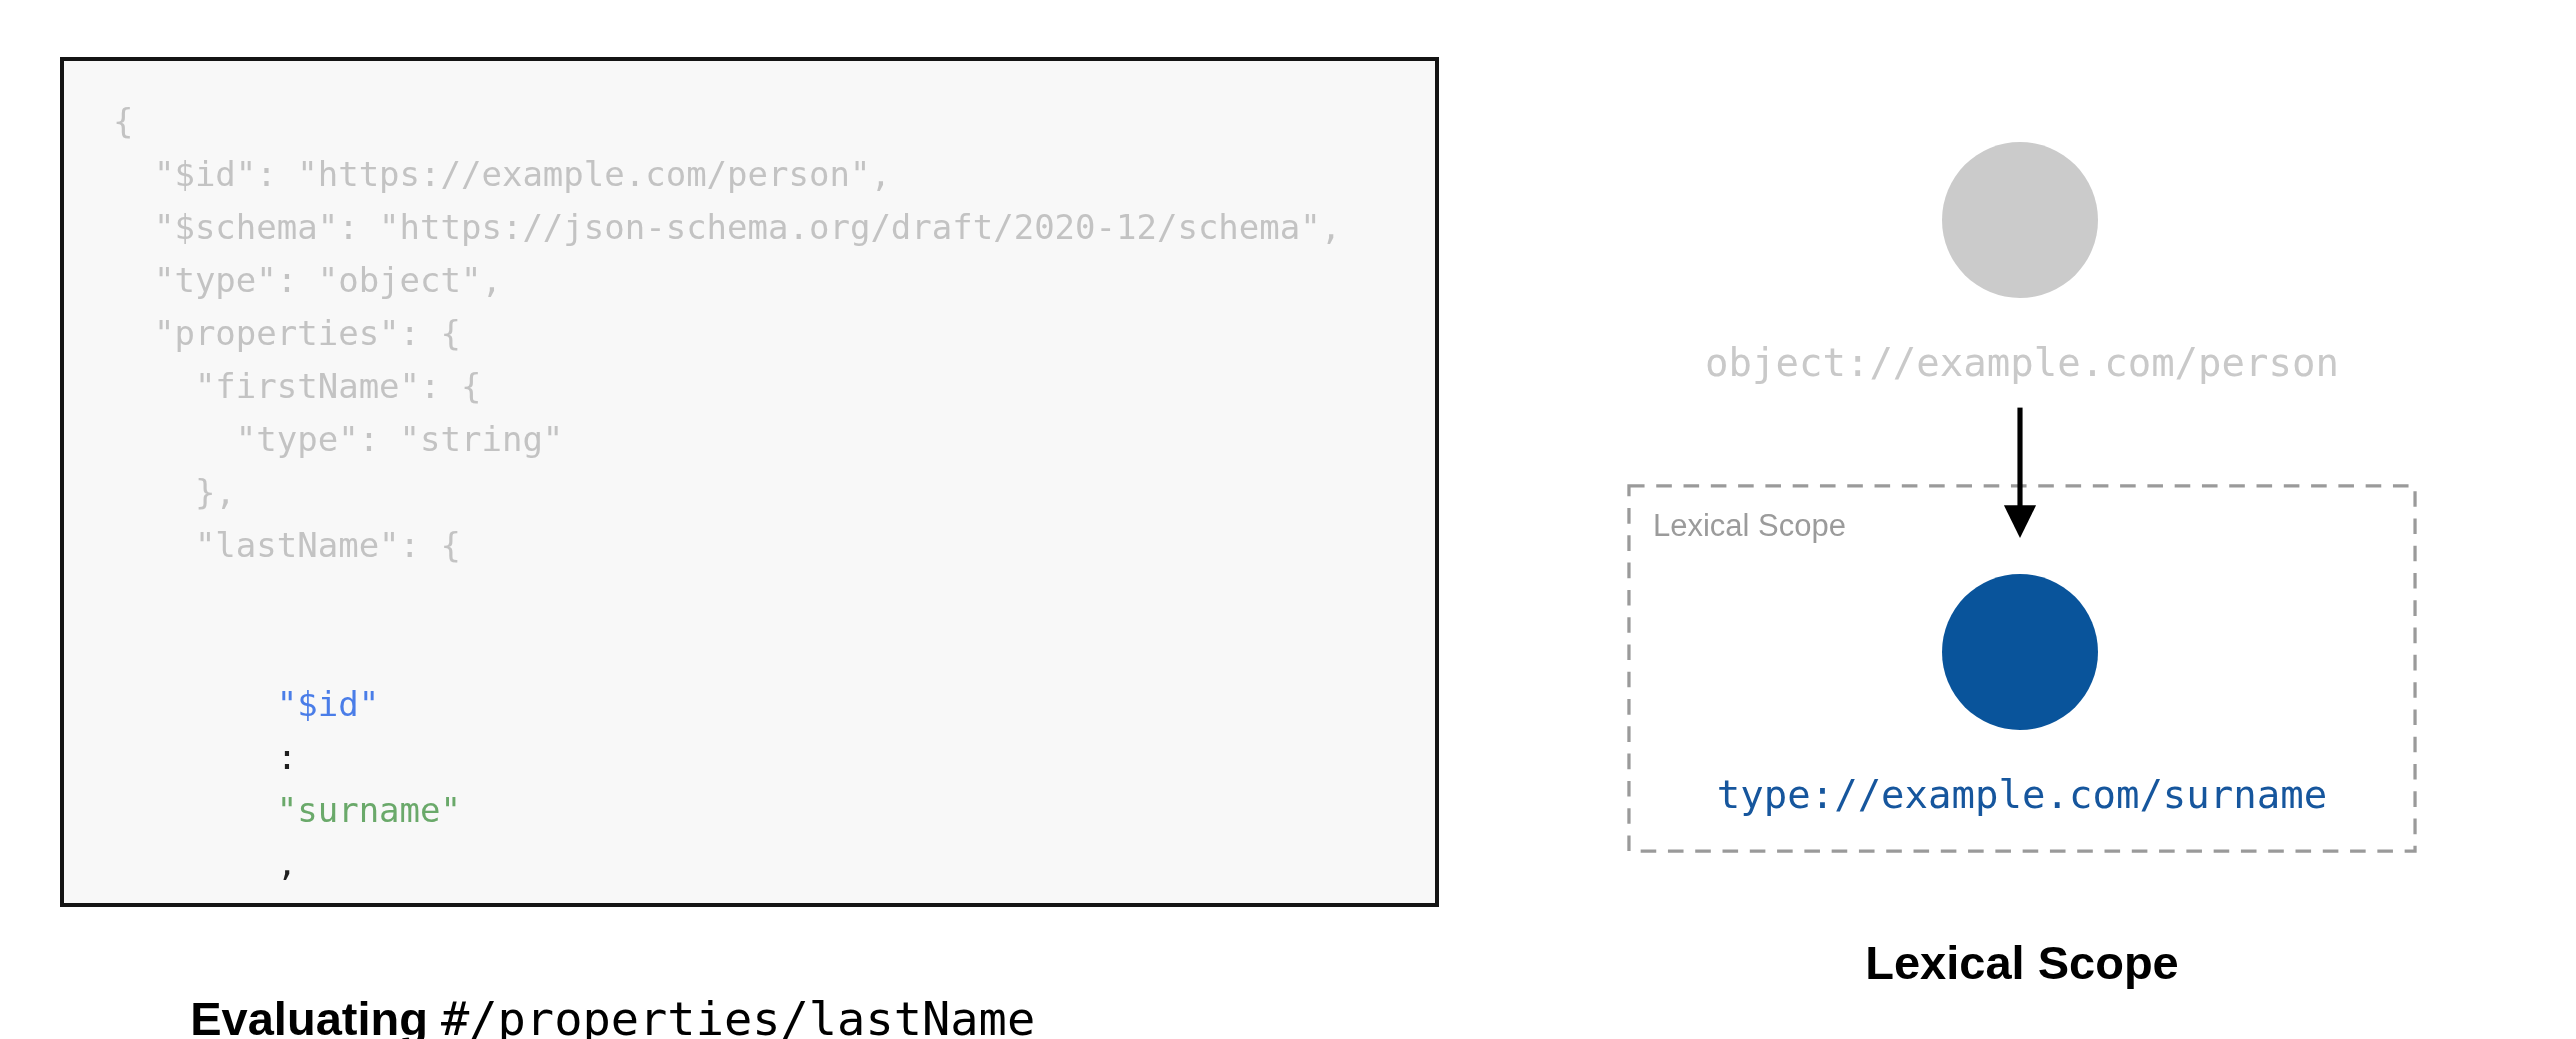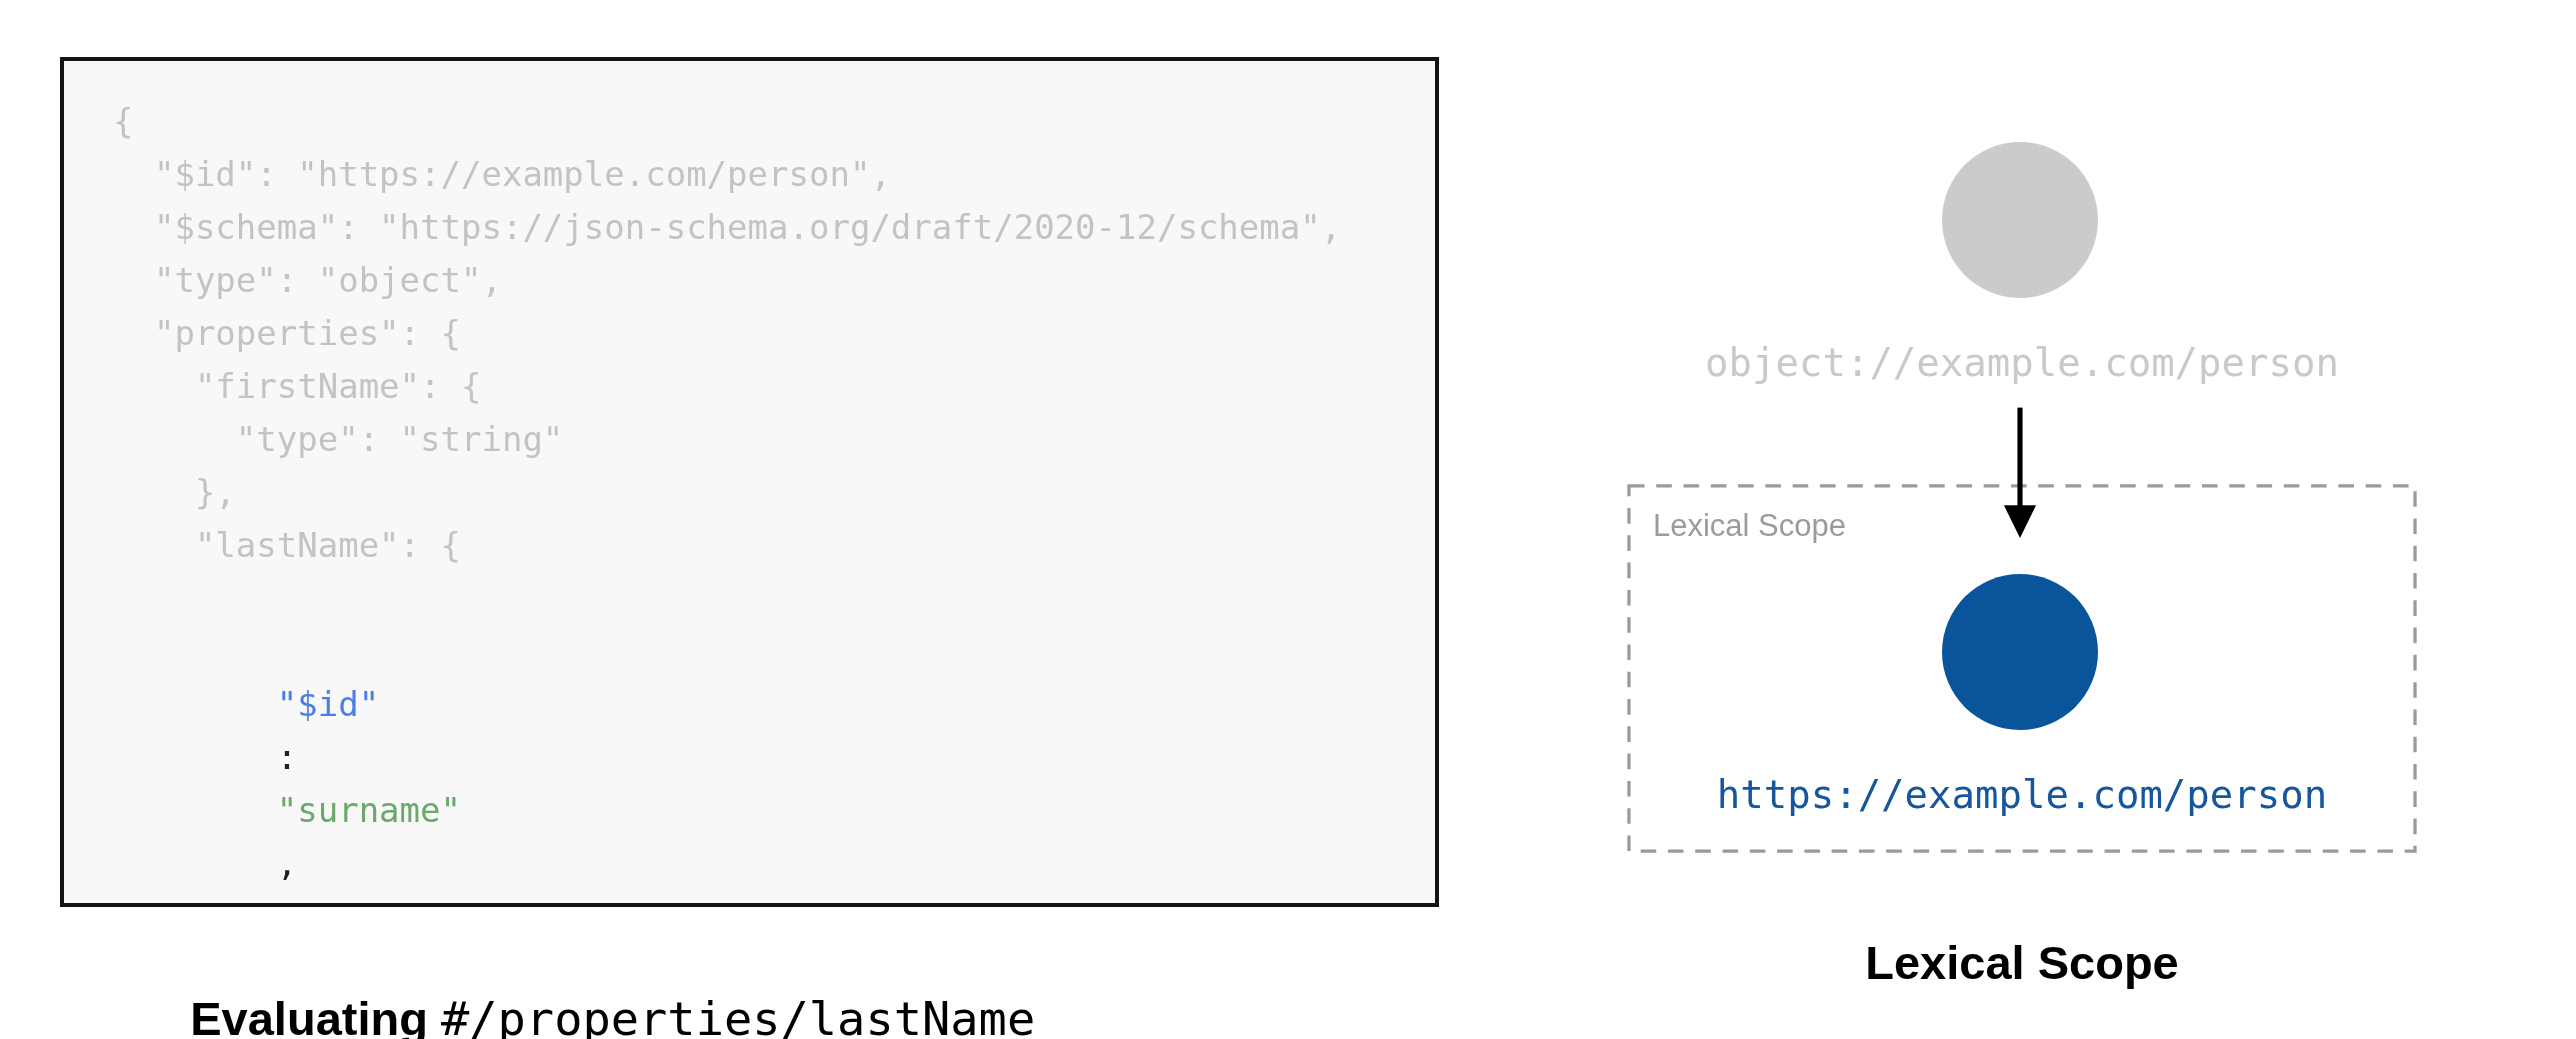--- a/index.html
+++ b/index.html
@@ -180,18 +180,18 @@
   </svg>
 
   <svg class="scope-rect-svg" width="790" height="369" viewBox="0 0 1216 568">
     <rect x="3" y="3" width="1210" height="562" fill="none" stroke="#9a9a9a" stroke-width="5" stroke-dasharray="24 18"></rect>
   </svg>
 
   <div class="scope-inner-label">Lexical Scope</div>
 
   <div class="node-circle node-blue"></div>
 
-  <div class="uri-label uri-blue">https://example.com/person</div>
+  <div class="uri-label uri-blue">type://example.com/surname</div>
 
   <div class="caption-right">Lexical Scope</div>
 
 </div>
 
 
 </body></html>

